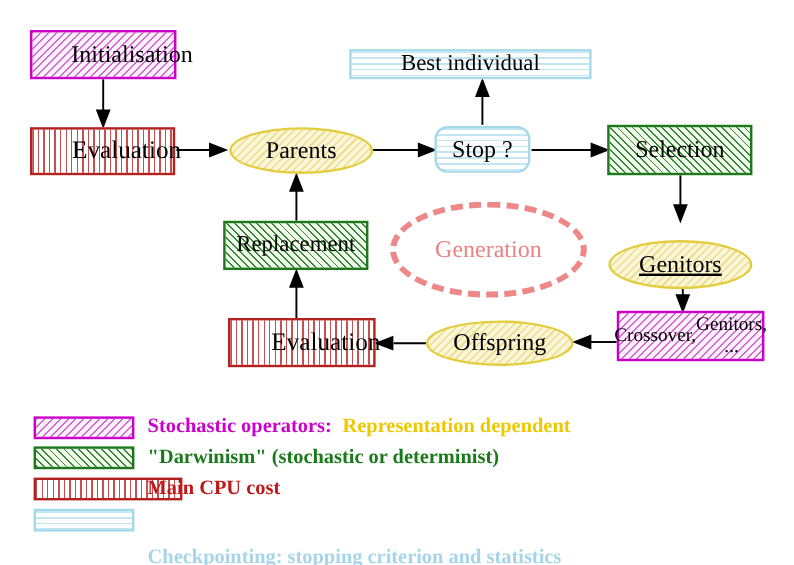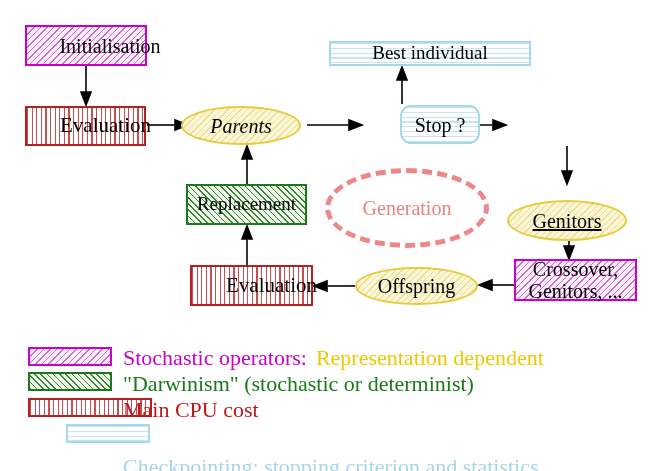--- a/index.html
+++ b/index.html
@@ -10,45 +10,45 @@
         color:#000;font-size:20px;text-align:center;line-height:1.1;box-sizing:border-box;}
 
   
   .hatch-magenta{border:2px solid #cb00cb;background-color:#fdf1fd;
     background-image:repeating-linear-gradient(135deg,#d564d5 0,#d564d5 1.2px,rgba(0,0,0,0) 1.2px,rgba(0,0,0,0) 4.6px);}
   .stripes-red{border:2px solid #b42121;background-color:#ffffff;
     background-image:repeating-linear-gradient(90deg,#c74f4f 0,#c74f4f 1.2px,#ffffff 1.2px,#ffffff 4.6px);padding-left:40px;}
   .hatch-green{border:2px solid #1d781d;background-color:#f3f9ec;
     background-image:repeating-linear-gradient(45deg,#2f8a2f 0,#2f8a2f 1.1px,rgba(0,0,0,0) 1.1px,rgba(0,0,0,0) 4.4px);}
   .stripes-cyan{border:2px solid #a5d9e9;background-color:#ffffff;
-    background-image:repeating-linear-gradient(180deg,#c2e7f2 0,#c2e7f2 1.3px,#ffffff 1.3px,#ffffff 4.8px);margin-left:38px;}
+    background-image:repeating-linear-gradient(180deg,#c2e7f2 0,#c2e7f2 1.3px,#ffffff 1.3px,#ffffff 4.8px);}
   .ellipse-yellow{border:2px solid #e3cd3f;border-radius:50%;background-color:#fbf6d9;
     background-image:repeating-linear-gradient(135deg,#eede8a 0,#eede8a 1.3px,rgba(0,0,0,0) 1.3px,rgba(0,0,0,0) 4.6px);}
 
   
   .n-init{left:25px;top:25px;width:122px;height:41px;padding-left:48px;}
   .n-eval-top{left:25px;top:106px;width:121px;height:40px;font-size:21px;}
-  .n-parents{left:181px;top:106px;width:120px;height:39px;font-style:italic;}
+  .n-parents{left:191px;top:106px;width:120px;height:39px;}
   .n-best{left:291px;top:41px;width:202px;height:25px;font-size:19px;}
   .n-stop{left:362px;top:105px;width:80px;height:39px;border-radius:11px;}
   .n-selection{left:506px;top:104px;width:121px;height:42px;}
   .n-replacement{left:186px;top:184px;width:121px;height:41px;font-size:19px;}
   .n-generation{left:325px;top:168px;width:164px;height:80px;border:5px dashed #ee8888;
     border-radius:50%;color:#e98383;background:transparent;}
   .n-genitors{left:507px;top:200px;width:120px;height:41px;text-decoration:underline;}
   .n-eval-bot{left:190px;top:265px;width:123px;height:41px;font-size:21px;}
   .n-offspring{left:355px;top:267px;width:123px;height:38px;text-align:center;}
-  .n-crossover{left:514px;top:259px;width:123px;height:42px;font-size:20px;flex-direction:column;}
+  .n-crossover{left:514px;top:259px;width:123px;height:42px;font-size:16px;flex-direction:row;}
 
   .arrows{position:absolute;left:0;top:0;}
 
   
   .legend-swatch{position:absolute;left:28px;width:80px;height:15px;}
   .ls-1{top:347px;} .ls-2{top:372px;} .ls-3{top:398px;} .ls-4{top:424px;}
-  .legend-text{position:absolute;left:123px;font-weight:normal;font-size:22px;white-space:nowrap;}
+  .legend-text{position:absolute;left:123px;font-weight:bold;font-size:17px;white-space:nowrap;}
   .lt-1{top:345px;} .lt-2{top:371px;} .lt-3{top:397px;} .lt-4{top:424px;}
   .c-magenta{color:#cb00cb;} .c-gold{color:#eec900;margin-left:9px;}
   .c-green{color:#1a7a1a;} .c-red{color:#c01818;} .c-cyan{color:#a6d4e8;margin-top:30px;}
 </style>
 </head>
 <body>
 
 <div class="stage">
 
   <svg class="arrows" width="662" height="471" viewBox="0 0 662 471">
@@ -103,20 +103,21 @@
   <div class="node hatch-magenta n-init">Initialisation</div>
 
   <div class="node stripes-red n-eval-top">Evaluation</div>
 
   <div class="node ellipse-yellow n-parents">Parents</div>
 
   <div class="node stripes-cyan n-best">Best individual</div>
 
   <div class="node stripes-cyan n-stop">Stop ?</div>
 
+  <div class="node hatch-green n-selection">Selection</div>
 
   <div class="node hatch-green n-replacement">Replacement</div>
 
   <div class="node n-generation">Generation</div>
 
   <div class="node ellipse-yellow n-genitors">Genitors</div>
 
   <div class="node stripes-red n-eval-bot">Evaluation</div>
 
   <div class="node ellipse-yellow n-offspring">Offspring</div>

